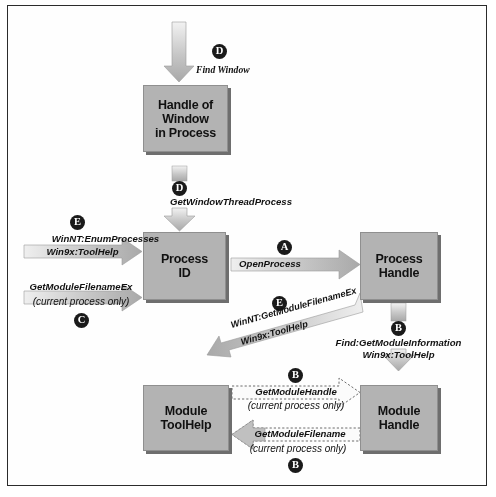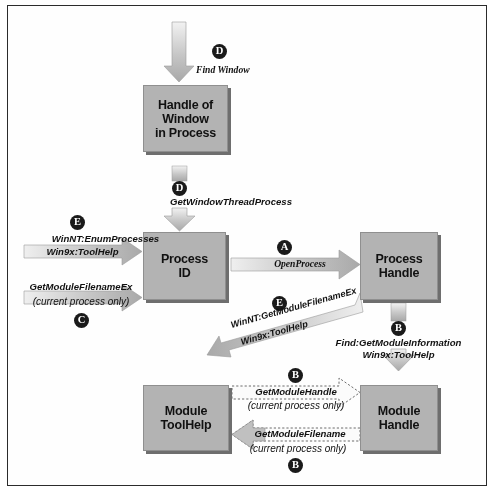--- a/index.html
+++ b/index.html
@@ -145,21 +145,21 @@
 
 <div class="badge" style="left:70px;top:215px;">E</div>
 <div class="lbl ctr" style="left:25px;top:233px;width:115px;margin-left:23px;">WinNT:EnumProcesses</div>
 <div class="lbl ctr" style="left:25px;top:246px;width:115px;">Win9x:ToolHelp</div>
 
 <div class="lbl ctr" style="left:22px;top:281px;width:118px;">GetModuleFilenameEx</div>
 <div class="lbl ctr small" style="left:22px;top:296px;width:118px;">(current process only)</div>
 <div class="badge" style="left:74px;top:313px;">C</div>
 
 <div class="badge" style="left:277px;top:240px;">A</div>
-<div class="lbl ctr" style="left:250px;top:258px;width:100px;font-family:Liberation Serif, serif;">OpenProcess</div>
+<div class="lbl ctr" style="left:220px;top:258px;width:100px;">OpenProcess</div>
 
 <div class="badge" style="left:272px;top:296px;">E</div>
 <div class="lbl" style="left:231px;top:319px;transform:rotate(-15.5deg);transform-origin:left center;font-size:9.2px;">WinNT:GetModuleFilenameEx</div>
 <div class="lbl" style="left:241px;top:336px;transform:rotate(-15.5deg);transform-origin:left center;font-size:9.2px;">Win9x:ToolHelp</div>
 
 <div class="badge" style="left:391px;top:321px;">B</div>
 <div class="lbl ctr" style="left:322px;top:337px;width:153px;">Find:GetModuleInformation</div>
 <div class="lbl ctr" style="left:322px;top:349px;width:153px;">Win9x:ToolHelp</div>
 
 <div class="badge" style="left:288px;top:368px;">B</div>

